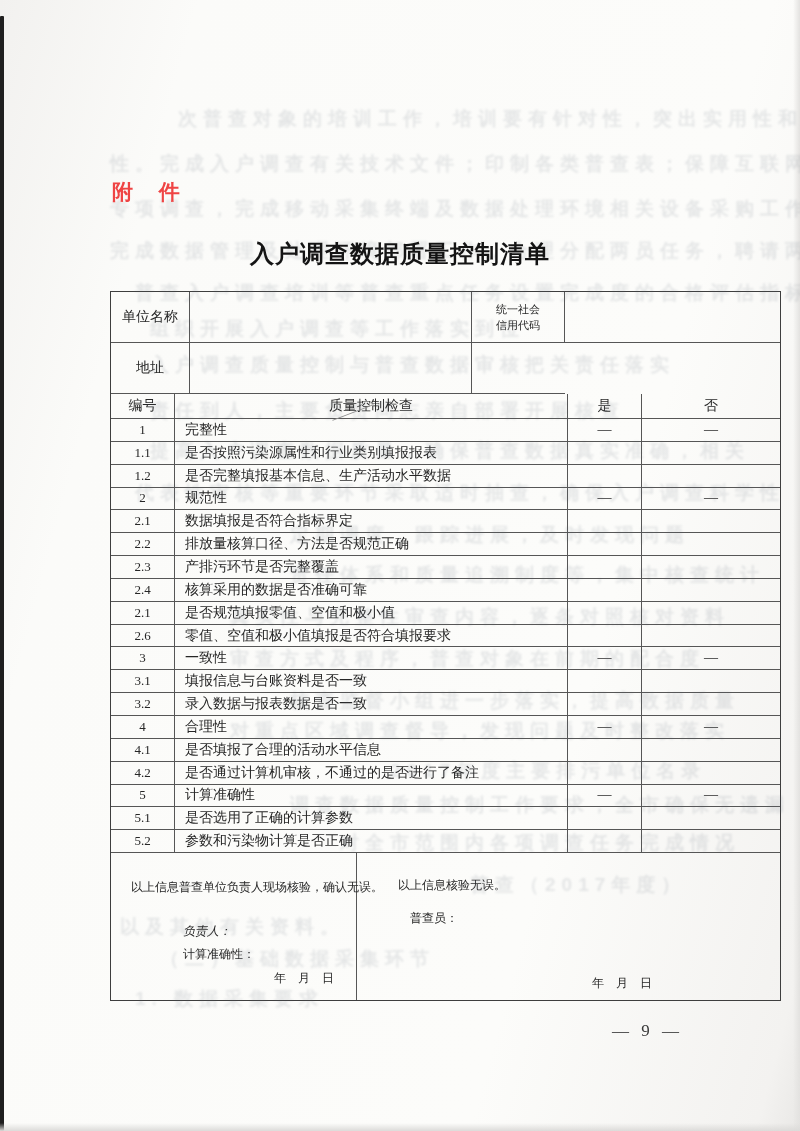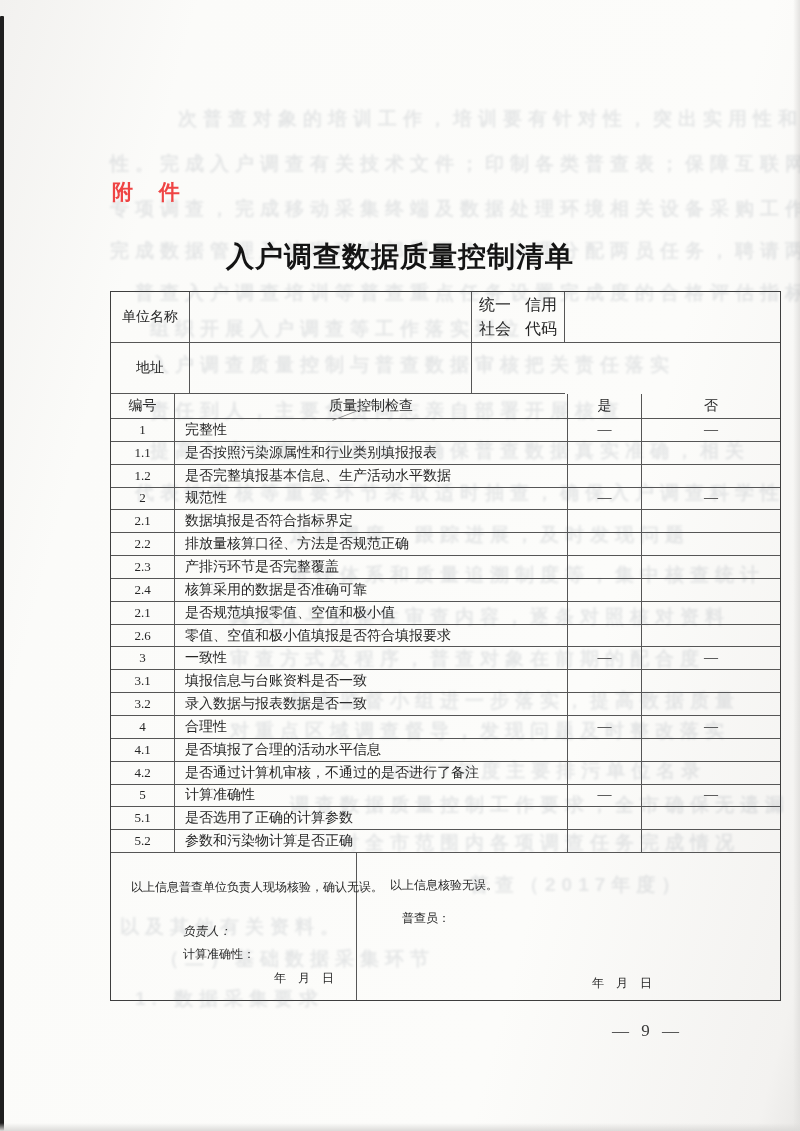--- a/index.html
+++ b/index.html
@@ -15,41 +15,41 @@
   .ghost{
     position:absolute;white-space:nowrap;pointer-events:none;z-index:3;
     font-family:"Liberation Sans","DejaVu Sans",sans-serif;font-weight:bold;
     font-size:19px;letter-spacing:6px;color:#5d6876;opacity:.14;filter:blur(1.3px);
   }
 
   .attachment{position:absolute;left:112px;top:149px;z-index:4;
     font-family:"Liberation Sans","DejaVu Sans",sans-serif;
     font-size:21px;font-weight:bold;letter-spacing:10px;color:#ef4444;margin-top:29px;}
   .doc-title{position:absolute;left:0;top:238px;width:100%;text-align:center;z-index:4;
-    font-size:28px;font-weight:bold;letter-spacing:1px;color:#141414;}
+    font-size:24px;font-weight:bold;letter-spacing:1px;color:#141414;}
 
   .doc-table{position:absolute;left:110px;top:291px;width:671px;z-index:2;
     border:1.4px solid #3e3e3e;box-sizing:border-box;background:transparent;font-size:14px;}
   .grid{display:grid;}
   .cell{border-right:1px solid #565656;border-bottom:1px solid #565656;
     display:flex;align-items:center;justify-content:center;text-align:center;
     box-sizing:border-box;line-height:1.45;}
   .cell.last{border-right:none;}
   .hdr{grid-template-columns:79px 282px 93px 1fr;grid-auto-rows:51px;}
   .colhead{grid-template-columns:64px 393px 74px 1fr;grid-auto-rows:25px;}
-  .two-line{justify-content:center;font-size:16px;line-height:1.5;}
+  .two-line{flex-direction:column;justify-content:center;font-size:11px;line-height:1.5;}
   .rows{display:flex;flex-direction:column;height:434px;}
   .tr{flex:1;display:grid;grid-template-columns:64px 393px 74px 1fr;}
   .td{border-right:1px solid #565656;border-bottom:1px solid #565656;box-sizing:border-box;
     display:flex;align-items:center;}
   .td.num{justify-content:center;font-size:13px;}
   .td.check{padding-left:10px;}
   .td.yn{justify-content:center;}
   .td.last{border-right:none;}
-  .sig{grid-template-columns:246px 1fr;grid-auto-rows:147px;}
+  .sig{grid-template-columns:246px 1fr;grid-auto-rows:147px;gap:8px;}
   .sig .cell{position:relative;border-bottom:none;display:block;font-size:12px;}
   .sig .abs{position:absolute;white-space:nowrap;}
 
   .slash{position:absolute;left:331px;top:412px;width:44px;height:0;
     border-top:1.6px solid #8d8d8d;transform:rotate(-21deg);z-index:5;}
 
   .page-number{position:absolute;left:612px;top:1021px;z-index:4;
     font-size:17px;letter-spacing:4px;color:#3a3a3a;}
 </style>
 </head>

